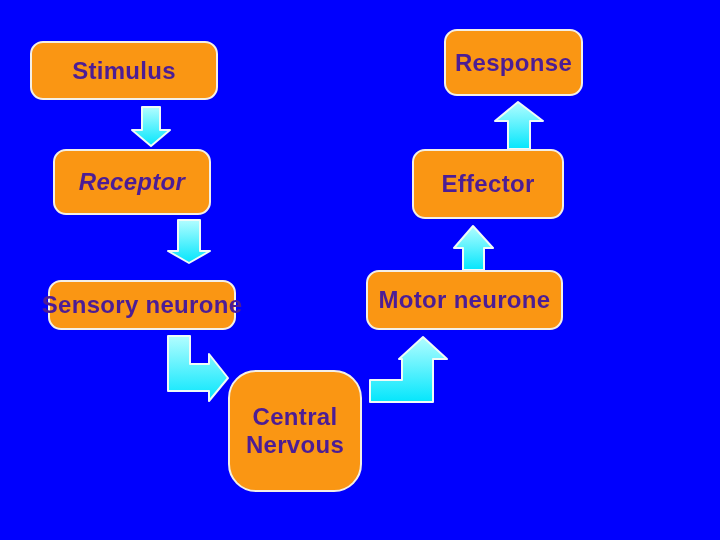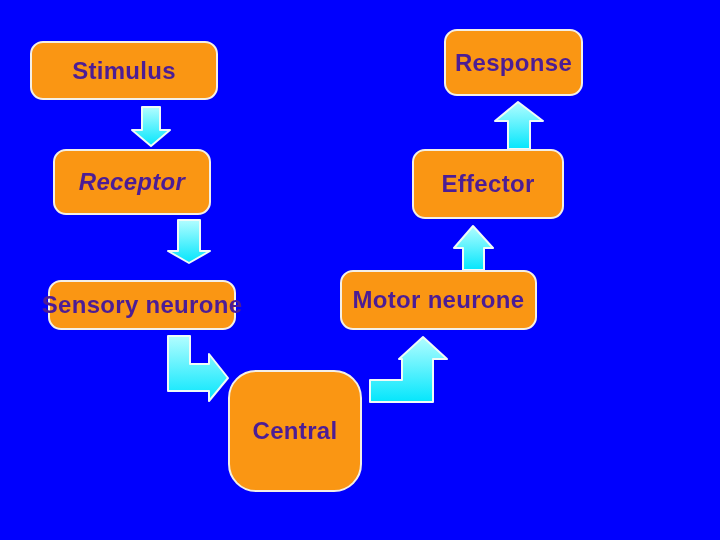--- a/index.html
+++ b/index.html
@@ -29,21 +29,21 @@
     white-space:normal;
     line-height:28px;
   }
   .cns-line{display:block;}
   
   #box-stimulus {left:30px;  top:41px;  width:188px; height:59px;}
   #box-response {left:444px; top:29px;  width:139px; height:67px;}
   #box-receptor {left:53px;  top:149px; width:158px; height:66px;font-style:italic;}
   #box-effector {left:412px; top:149px; width:152px; height:70px;}
   #box-sensory  {left:48px;  top:280px; width:188px; height:50px;}
-  #box-motor    {left:340px; top:270px; width:197px; height:60px;}
+  #box-motor    {left:366px; top:270px; width:197px; height:60px;}
   #box-cns      {left:228px; top:370px; width:134px; height:122px;}
   svg.arrows{position:absolute;left:0;top:0;width:720px;height:540px;pointer-events:none;}
   svg.arrows polygon{
     fill:url(#arrowGrad);
     stroke:#EFFBF7;
     stroke-width:2;
     stroke-linejoin:round;
   }
 </style>
 </head>
@@ -86,16 +86,17 @@
     <span>Sensory neurone</span>
   </div>
 
   <div class="node" id="box-motor">
     <span>Motor neurone</span>
   </div>
 
   <div class="node cns" id="box-cns">
     <span>
       <span class="cns-line">Central</span>
+      <span class="cns-line">Nervous</span>
     </span>
   </div>
 
 </div>
 
 </body></html>

